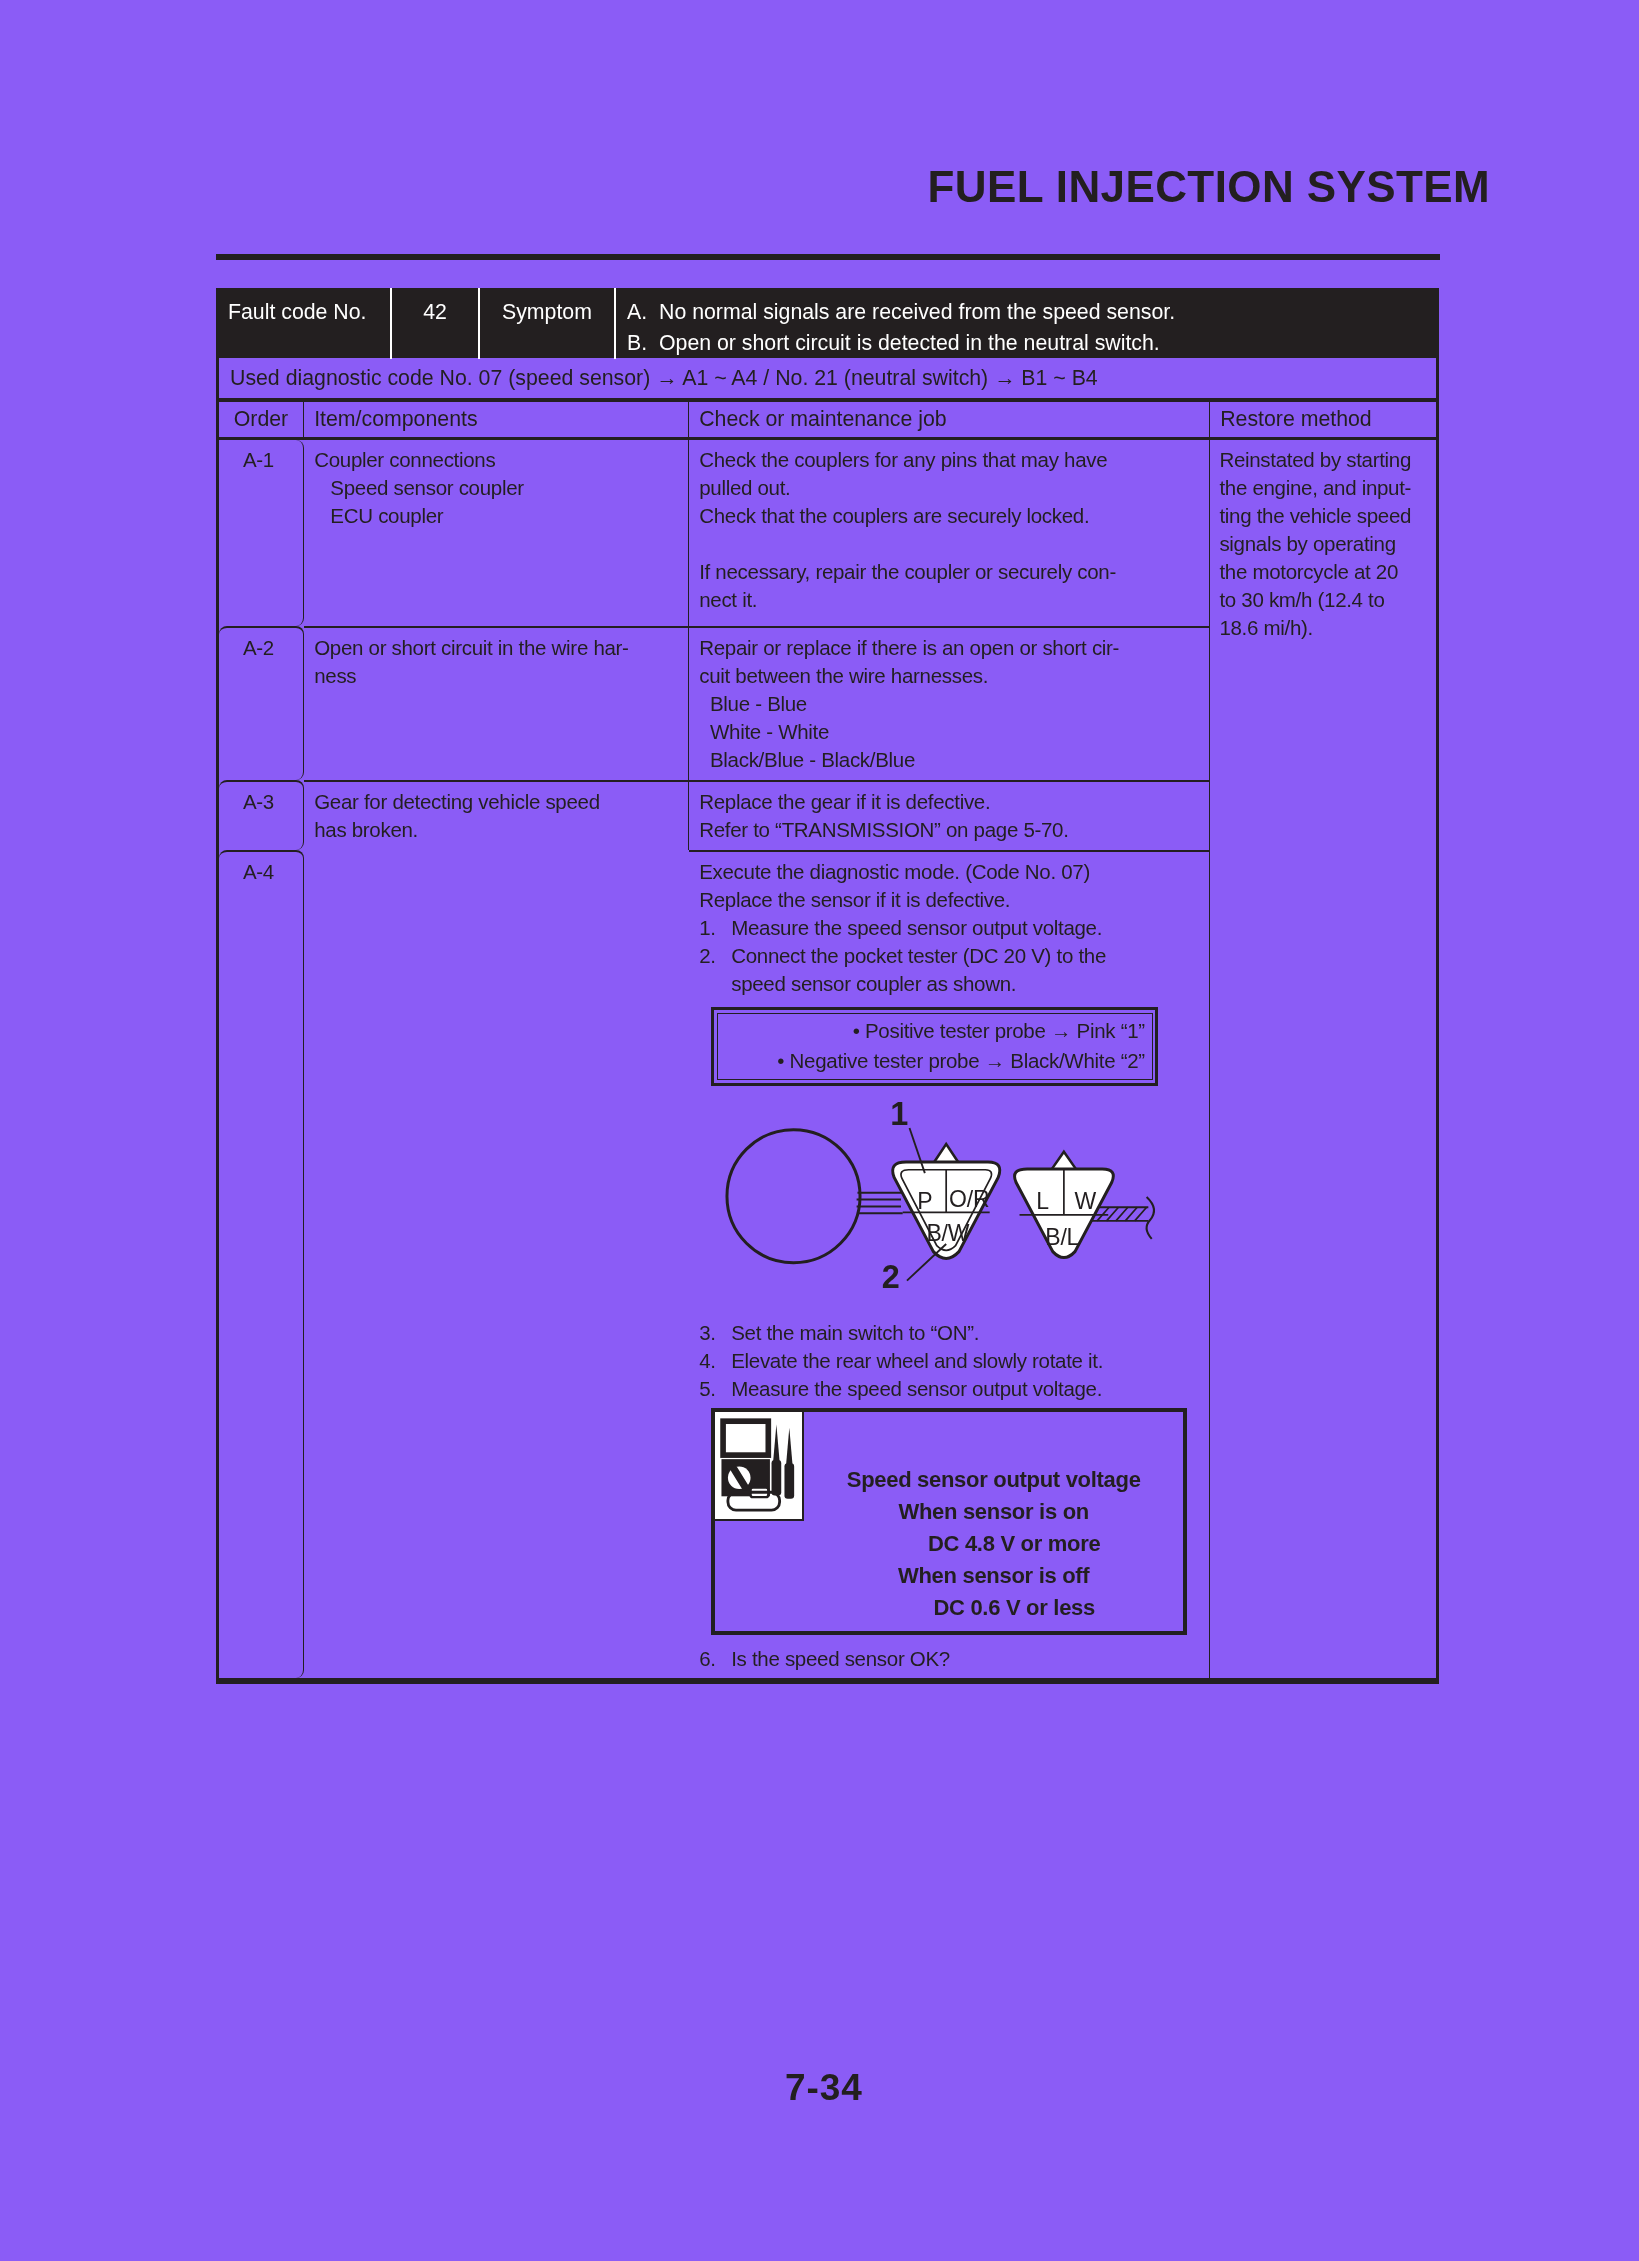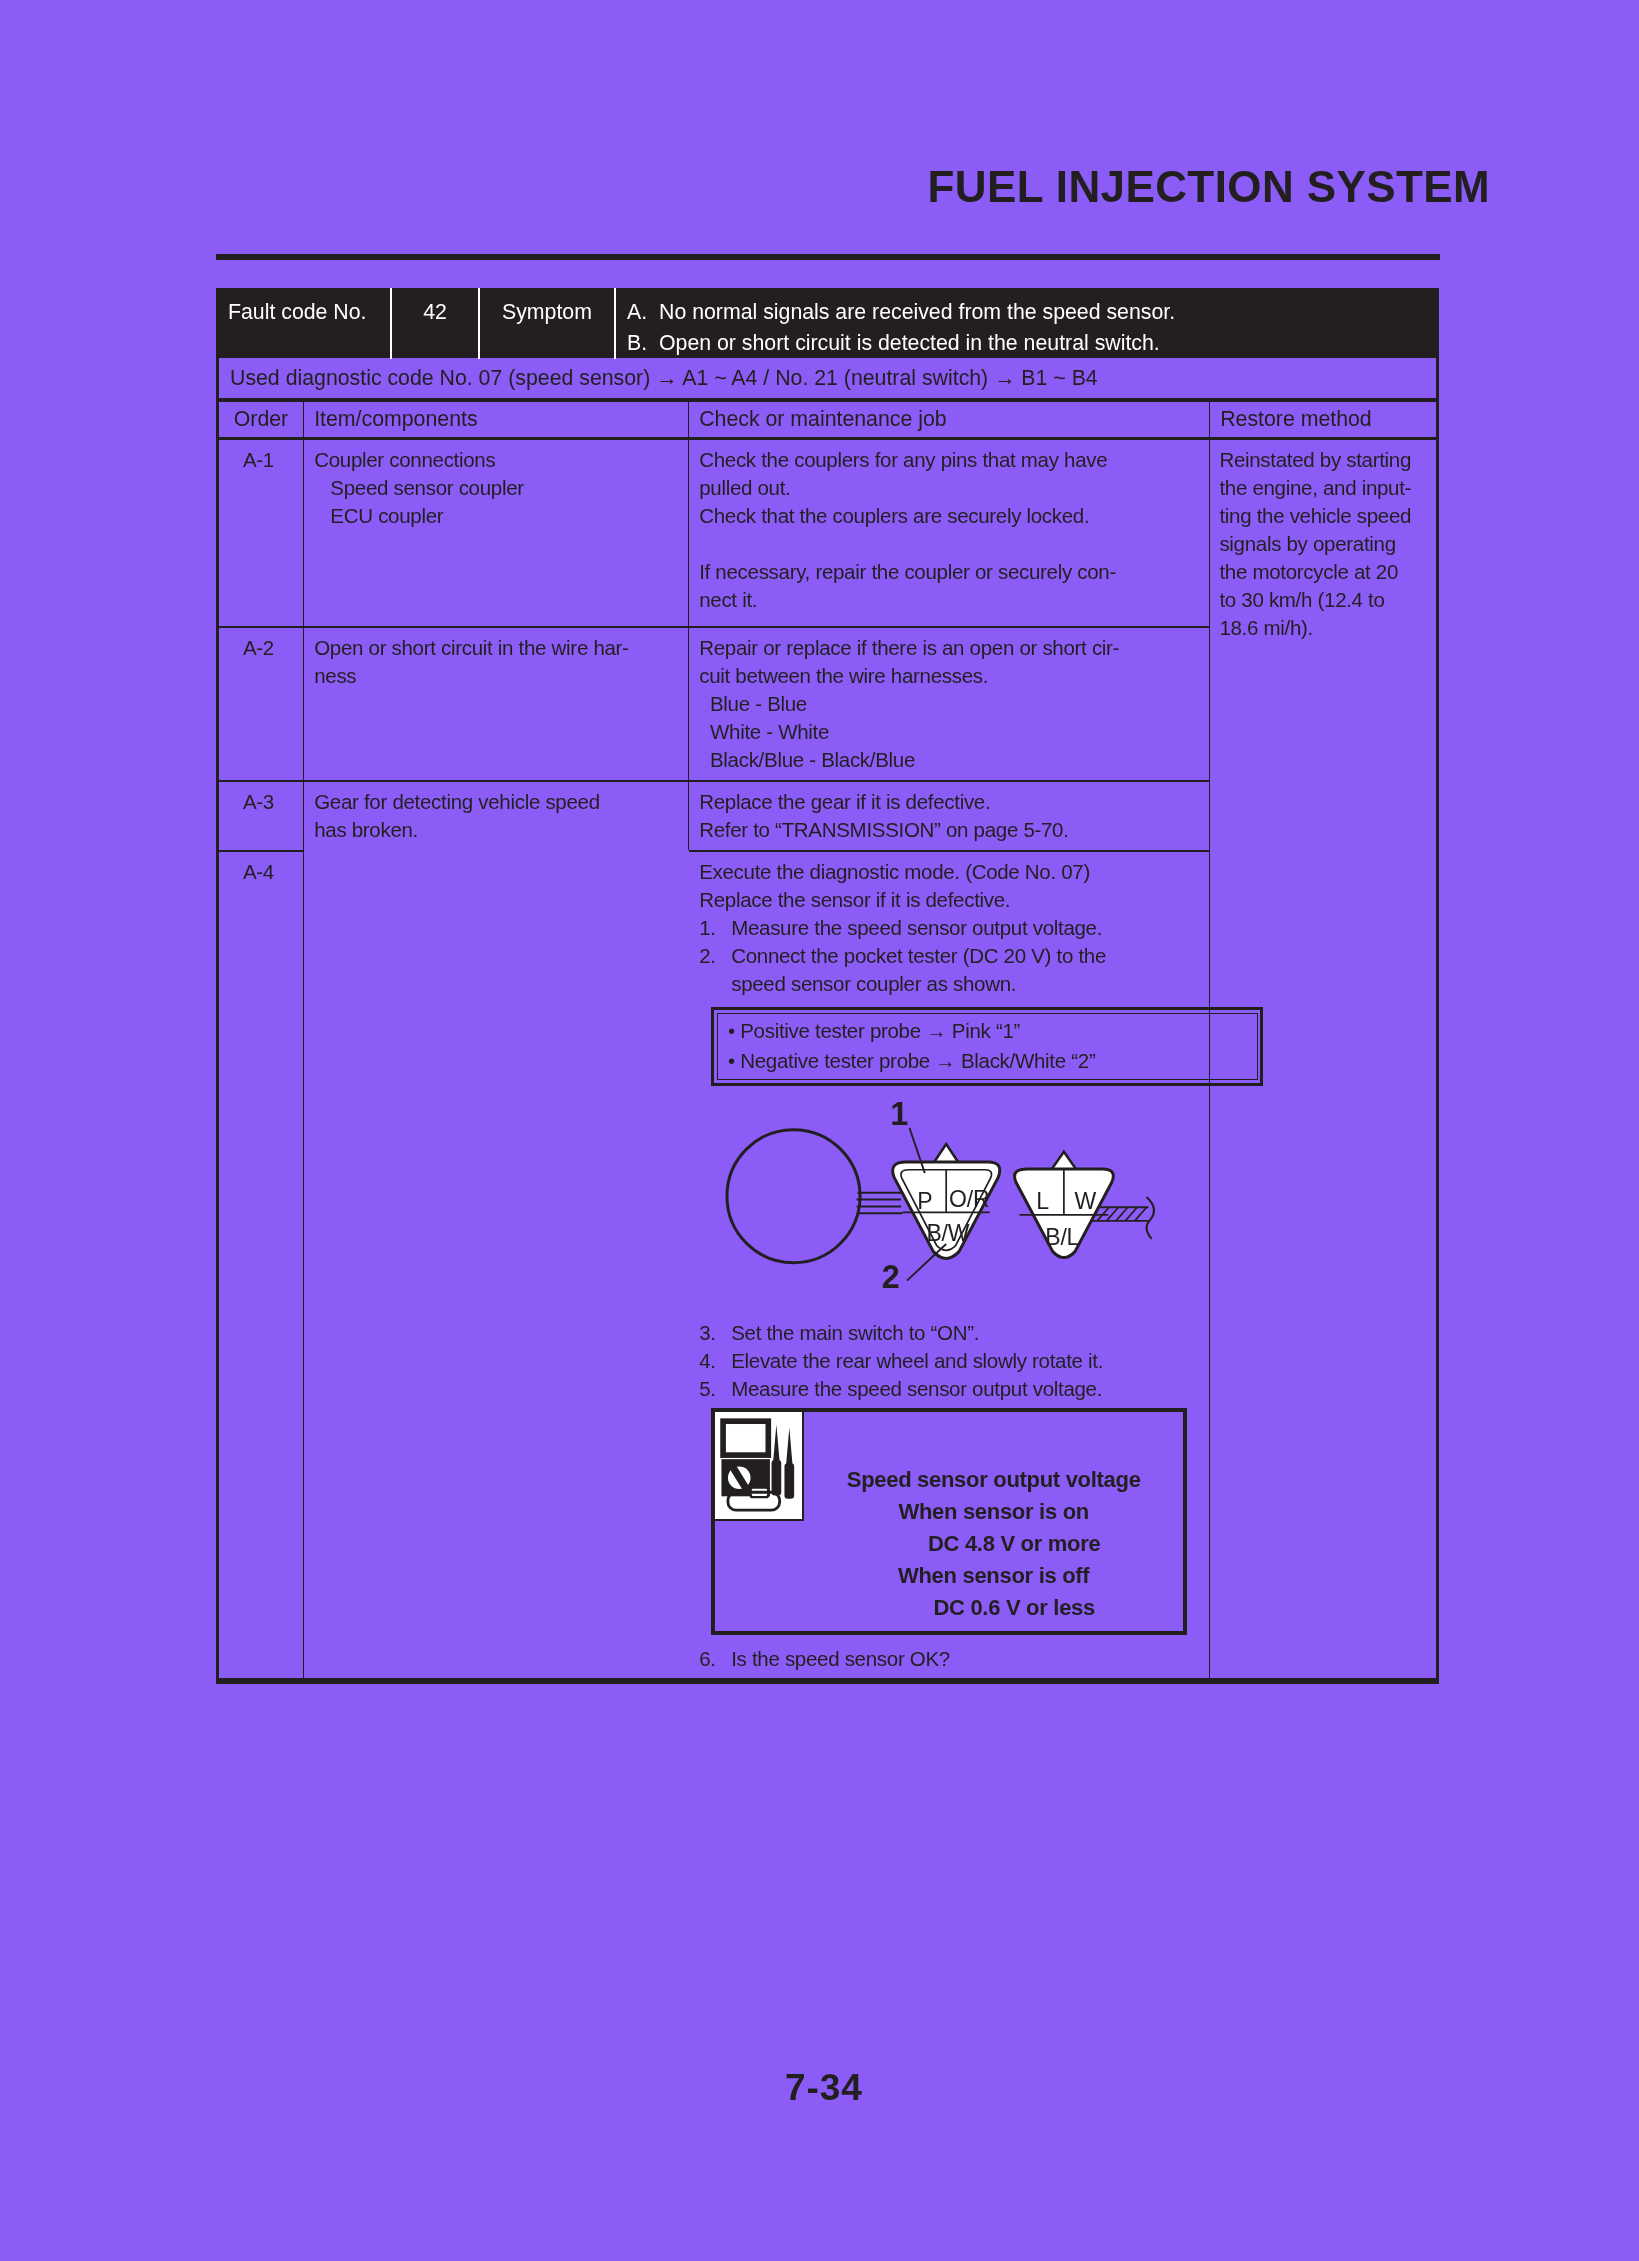--- a/index.html
+++ b/index.html
@@ -30,33 +30,33 @@
            border-bottom:3.4px solid #231f20;display:grid;grid-template-columns:85px 385px 521px 1fr;font-size:21.3px;}
   .ch{display:flex;align-items:center;border-right:1.7px solid #231f20;padding-left:10.2px;box-sizing:border-box;}
   .ch.c-order{justify-content:center;padding-left:0;}
   .ch.last{border-right:none;}
 
   .tbody{display:grid;grid-template-columns:85px 385px 521px 1fr;grid-template-rows:186px 154px 70px auto;
          box-sizing:border-box;border-left:3.4px solid #231f20;border-right:3.4px solid #231f20;
          border-bottom:6px solid #231f20;}
   .cell{box-sizing:border-box;font-size:20.5px;line-height:28px;letter-spacing:-0.3px;
         padding:6px 5.1px 5.1px 10.2px;border-right:1.7px solid #231f20;overflow:visible;}
-  .order-cell{text-align:center;padding-left:0;}
+  .order-cell{text-align:center;padding-left:0;border-radius:8px;}
   .rb{border-top:2.6px solid #231f20;}
   .pre{white-space:pre;}
   .gc1{grid-column:1}.gc2{grid-column:2}.gc3{grid-column:3}
   .gr1{grid-row:1}.gr2{grid-row:2}.gr3{grid-row:3}.gr4{grid-row:4}
   .restore-cell{grid-column:4;grid-row:1 / span 4;border-right:none;padding-left:9.4px;}
   .check-a4{padding-right:1.7px;}
 
   .step{display:flex;}
   .num{width:32px;flex:none;}
   .stext{white-space:pre;}
 
-  .probe-box{margin:9.4px 6.8px 0 12px;width:552px;box-sizing:border-box;border:3.4px solid #231f20;padding:2.6px;}
+  .probe-box{margin:9.4px 6.8px 0 12px;width:447px;box-sizing:border-box;border:3.4px solid #231f20;padding:2.6px;text-align:right;}
   .probe-inner{border:1.7px solid #231f20;padding:1.7px 6.8px 3.4px 10.2px;line-height:30px;}
 
   .diagram{display:block;margin:1.7px 0 0 -10.2px;}
 
   .voltage-box{position:relative;margin:5.1px 6.8px 0 12px;width:476px;box-sizing:border-box;
                border:4.3px solid #231f20;min-height:169px;}
   .meter-box{position:absolute;left:0;top:0;width:89px;height:109px;box-sizing:border-box;
              border-right:2.6px solid #231f20;border-bottom:2.6px solid #231f20;background:#fff;}
   .vtext{margin-left:89px;text-align:center;font-weight:bold;font-size:22px;line-height:32px;
          padding:4.3px 3.4px 6.8px 3.4px;margin-top:47px;}

